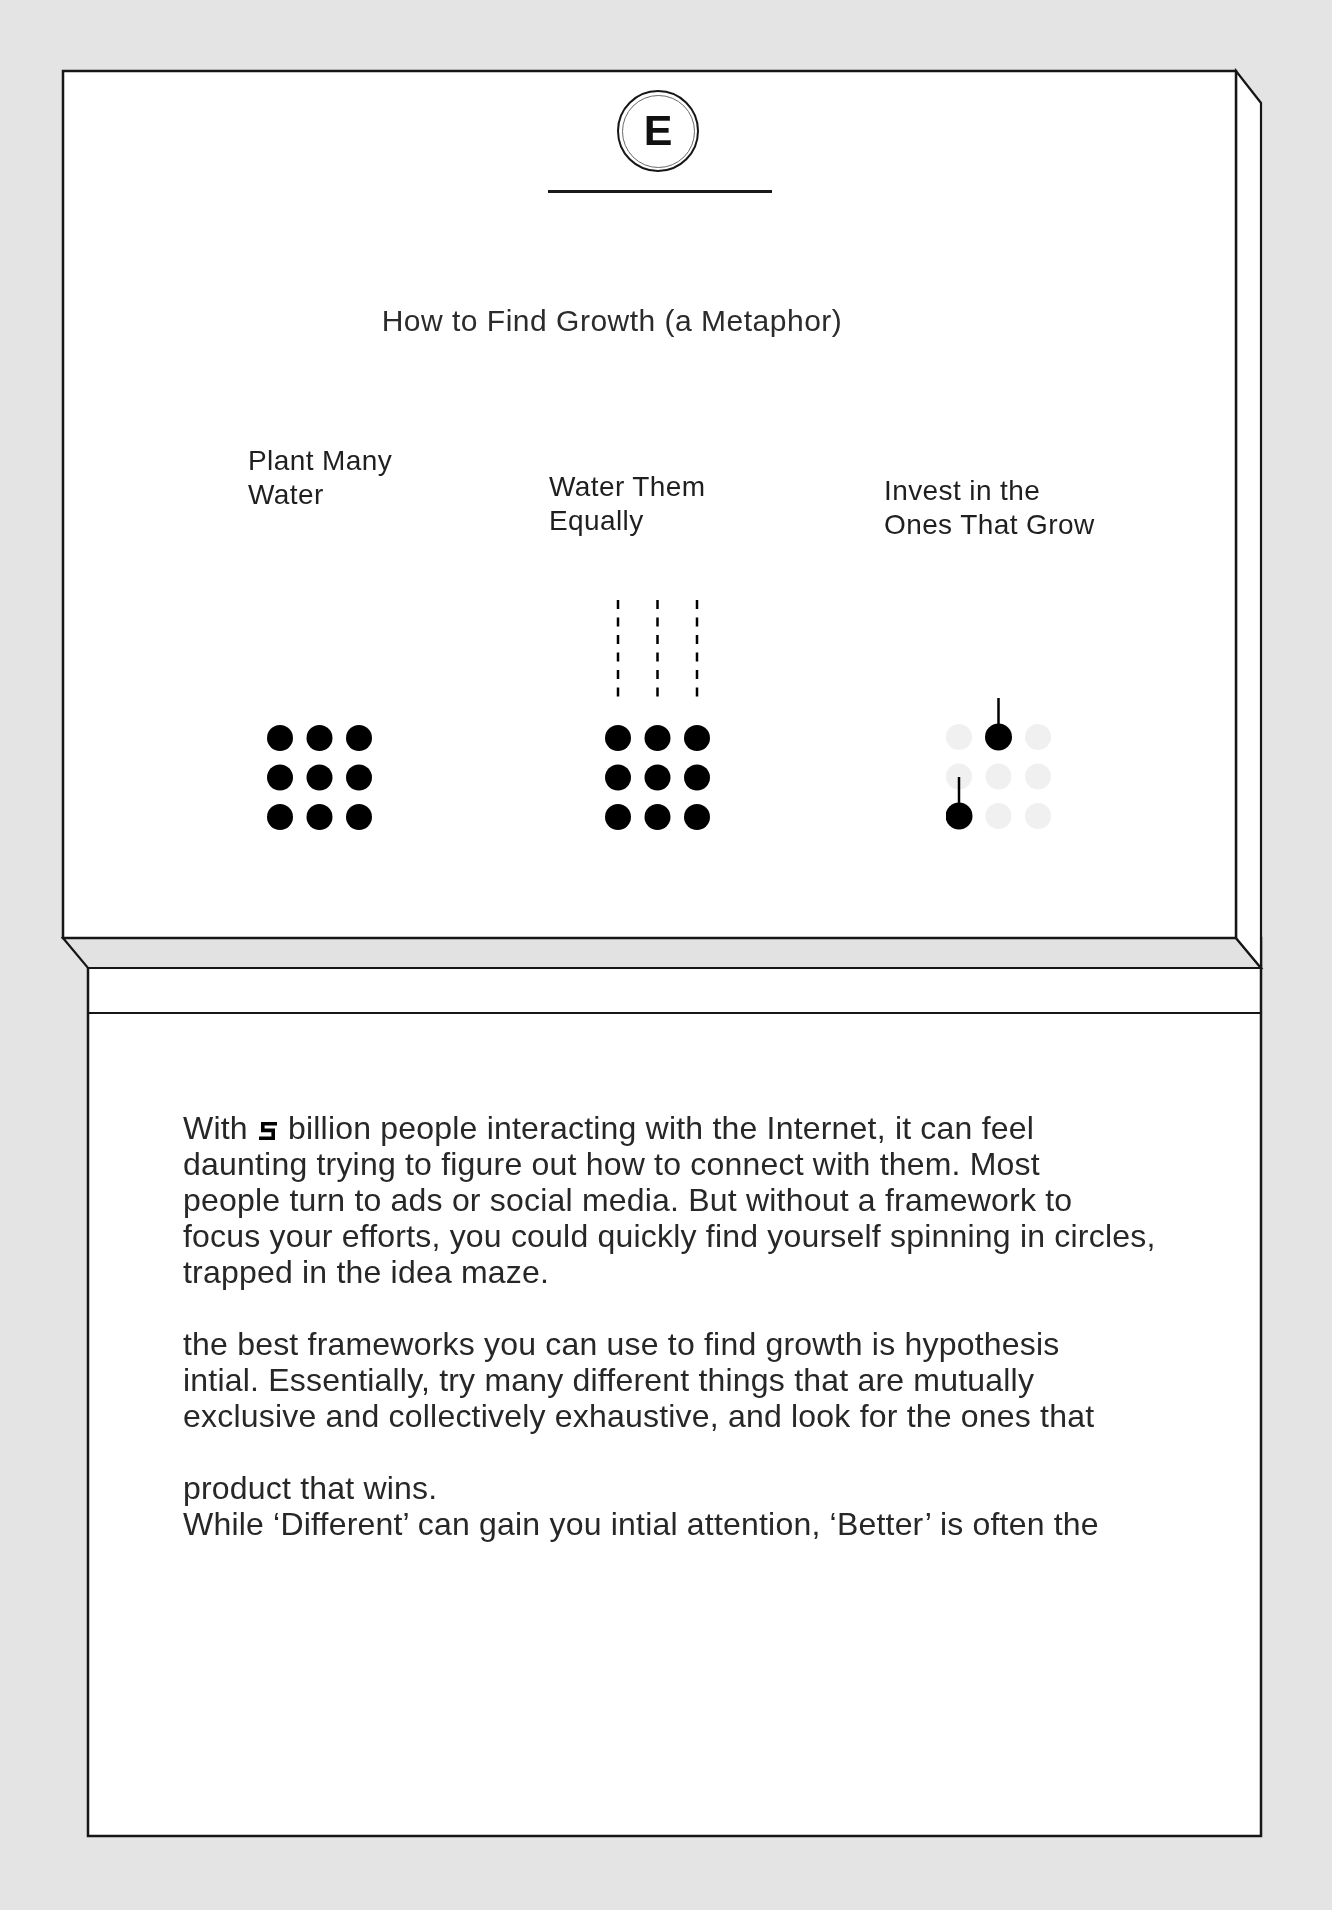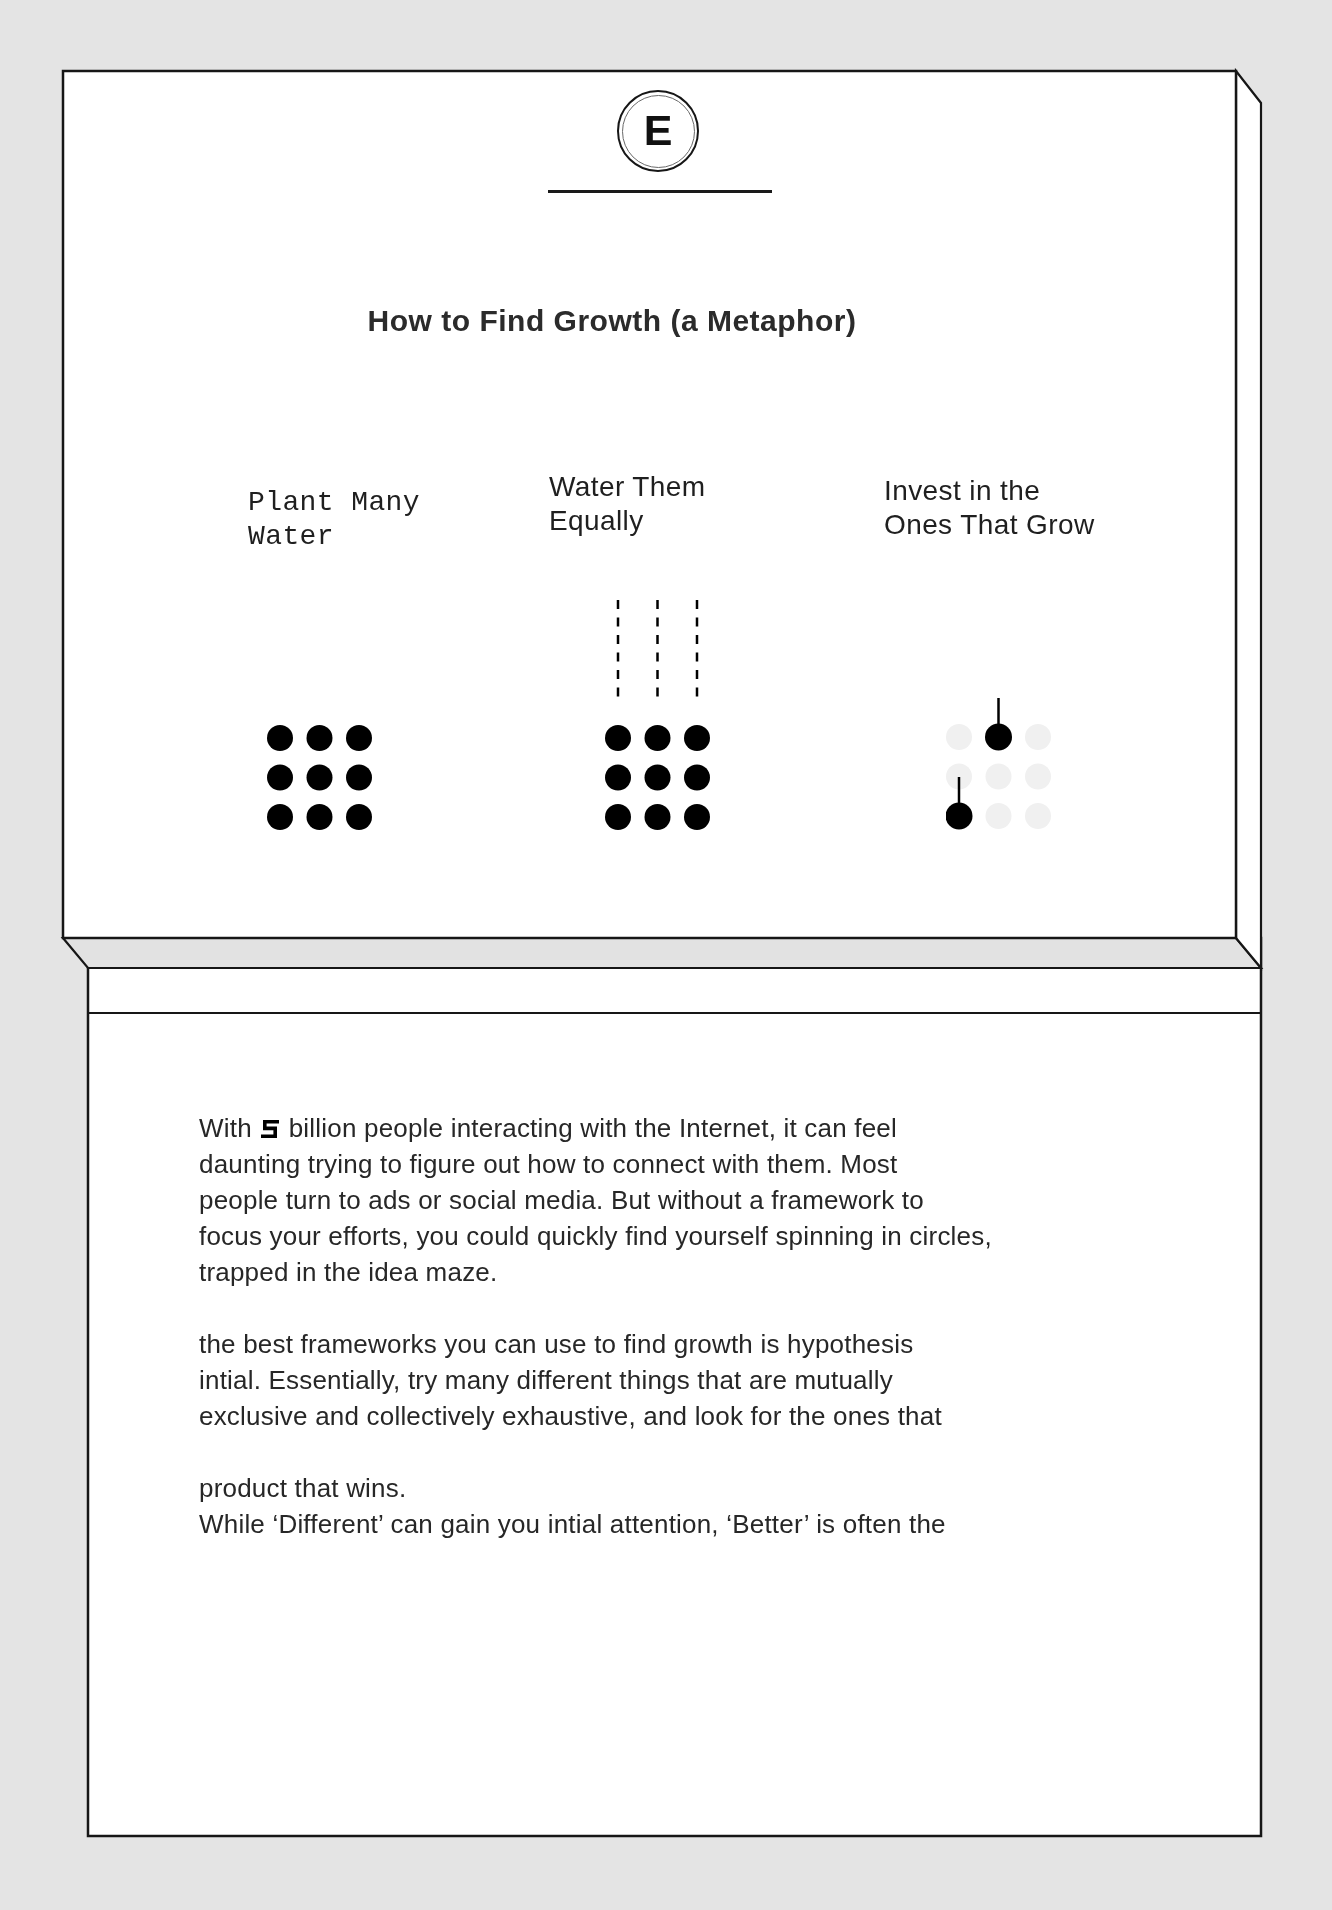--- a/index.html
+++ b/index.html
@@ -23,42 +23,42 @@
     position:absolute;left:2.5px;top:2.5px;right:2.5px;bottom:2.5px;
     border:1.5px solid #6a6a6a;border-radius:50%;
     display:flex;align-items:center;justify-content:center;
   }
   .logo-letter{font-size:43px;font-weight:700;color:#111;line-height:1;margin-top:-2px;}
   .logo-underline{position:absolute;left:548px;top:190px;width:224px;height:2.5px;background:#1a1a1a;}
 
   
   .title{
     position:absolute;left:63px;top:303px;width:1098px;
-    text-align:center;font-size:30px;font-weight:700;
+    text-align:center;font-size:30px;font-weight:400;
     letter-spacing:.5px;color:#2b2b2b;line-height:36px;
   }
   .col-label{
     position:absolute;font-size:28px;font-weight:300;line-height:34px;
     letter-spacing:.4px;color:#1f1f1f;white-space:nowrap;
   }
-  #label-1{left:248px;top:486px;font-family:Liberation Mono, monospace;}
+  #label-1{left:248px;top:444px;}
   #label-2{left:549px;top:470px;}
   #label-3{left:884px;top:474px;}
 
   
   .illus{position:absolute;}
   #illus-1{left:267px;top:725px;}
   #illus-2{left:605px;top:596px;}
   #illus-3{left:946px;top:692px;}
 
   
   .body-text{
     position:absolute;left:183px;top:1110px;width:1030px;
-    font-size:26px;font-weight:300;line-height:36px;
-    letter-spacing:.2px;color:#272727;margin-left:16px;
+    font-size:32px;font-weight:300;line-height:36px;
+    letter-spacing:.2px;color:#272727;
   }
   .para{margin:0 0 36px 0;}
   .tline{display:block;white-space:pre;}
   .digit-glyph{display:inline-block;vertical-align:-1px;margin:0 2px;}
 </style>
 </head>
 <body>
 
 <div class="canvas">
 

